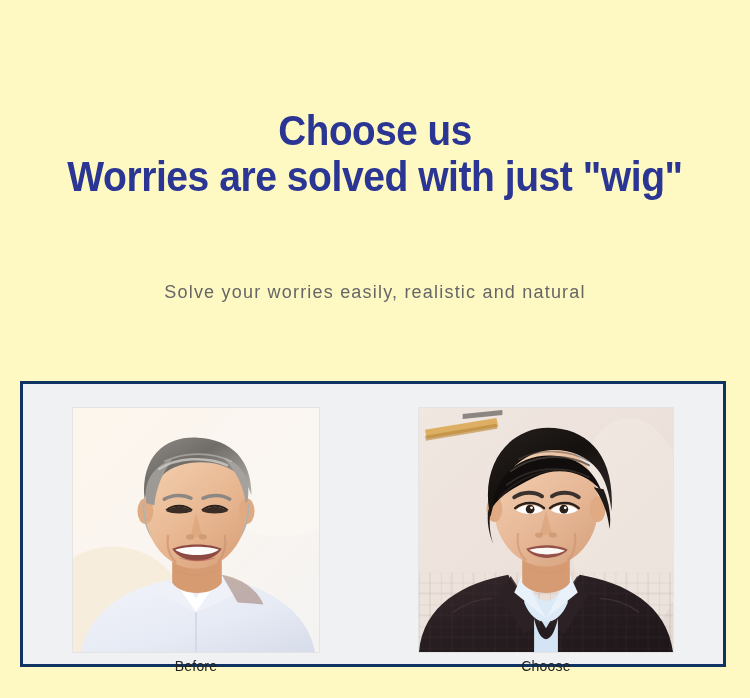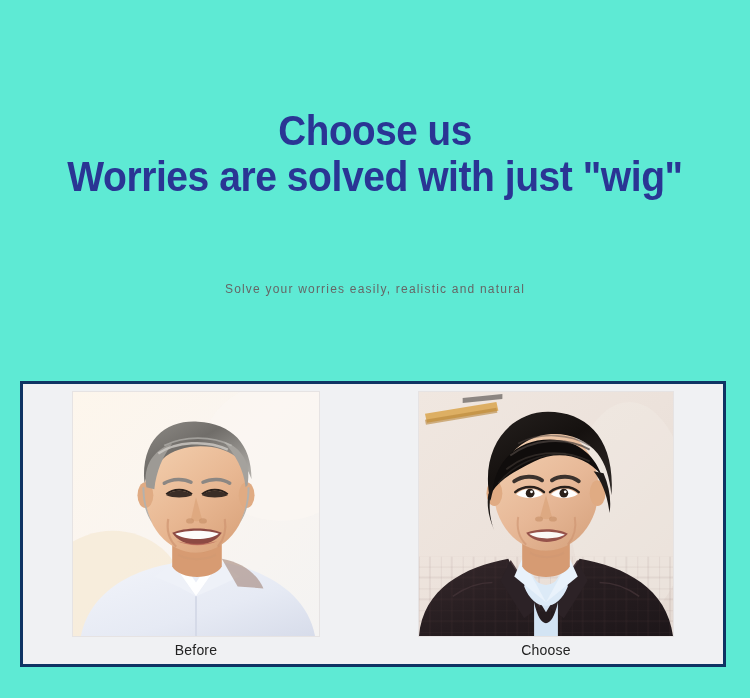--- a/index.html
+++ b/index.html
@@ -10,21 +10,21 @@
     width: 750px;
     height: 698px;
     background: #f0f1f3;
     font-family: "Liberation Sans", sans-serif;
     overflow: hidden;
   }
   .page {
     position: relative;
     width: 750px;
     height: 698px;
-    background: #5eead4;
+    background: #fef9c3;
   }
 
   
   .heading-block {
     position: absolute;
     left: 0;
     top: 108px;
     width: 750px;
     text-align: center;
   }
@@ -46,21 +46,21 @@
   }
 
   
   .subtitle {
     position: absolute;
     left: 0;
     top: 282px;
     width: 750px;
     text-align: center;
     color: #666666;
-    font-size: 12px;
+    font-size: 18px;
     letter-spacing: 1.2px;
     font-family: "Liberation Sans", sans-serif;
   }
 
   
   .compare-frame {
     position: absolute;
     left: 20px;
     top: 381px;
     width: 706px;
@@ -71,21 +71,21 @@
   }
   .compare-inner {
     position: absolute;
     left: 0;
     top: 0;
     right: 0;
     bottom: 0;
     display: flex;
     justify-content: space-around;
     align-items: flex-start;
-    padding-top: 7px;
+    padding-top: 23px;
   }
   .compare-cell {
     display: flex;
     flex-direction: column;
     align-items: center;
   }
   .photo-box {
     width: 248px;
     height: 246px;
     border: 1px solid #e6e3e3;

